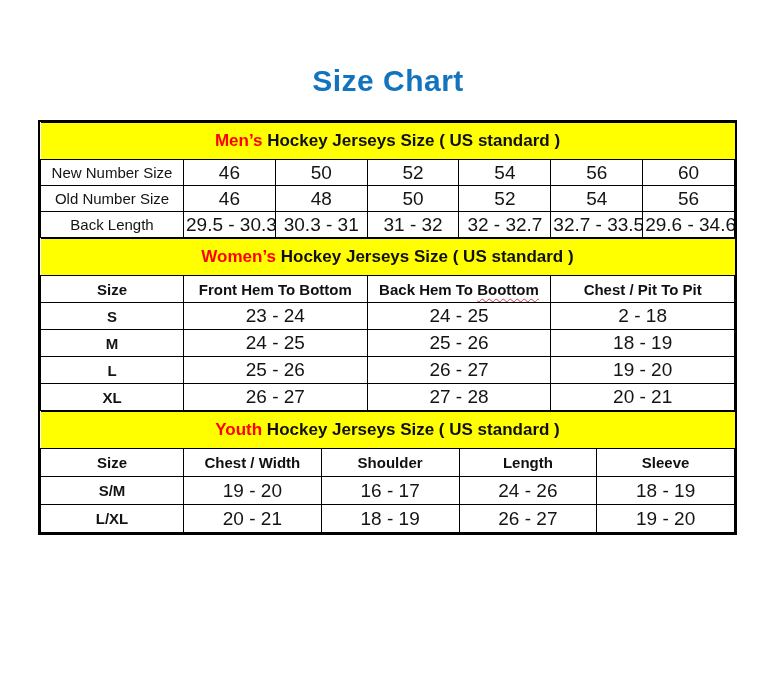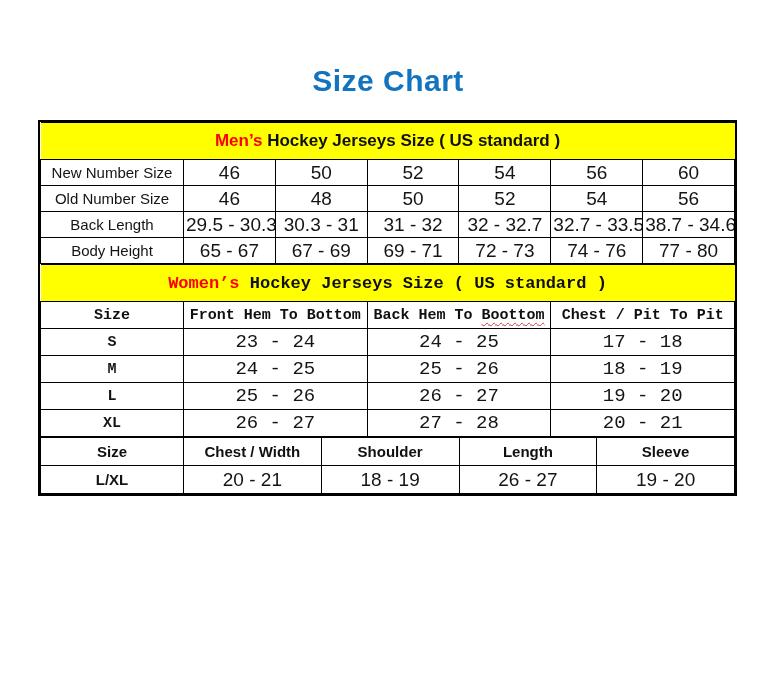--- a/index.html
+++ b/index.html
@@ -34,21 +34,21 @@
     border-left:none; border-right:none;
     color:#101010;
   }
   tr.band .hl { color:#FF0000;text-align:right; }
 
   th { font-weight:bold; font-size:15px; height:25px; color:#101010; }
   td.val { font-weight:normal; font-size:19px; height:25px; }
   td.rlabel { font-weight:normal; font-size:15px; height:25px; }
   td.rlabel-b { font-weight:bold; font-size:15px; height:25px; }
 
-  .t-women td, .t-women th { height:26px;font-family:Liberation Mono, monospace; }
+  .t-women td, .t-women th { height:26px; }
   .t-youth td, .t-youth th { height:27px; }
 
   .sq {
     text-decoration:underline;
     text-decoration-style:wavy;
     text-decoration-color:#C23B3B;
     text-decoration-thickness:1px;
     text-underline-offset:3px;
     margin-top:45px;
   }
@@ -94,30 +94,21 @@
         <td class="val">54</td>
         <td class="val">56</td>
       </tr>
       <tr>
         <td class="rlabel">Back Length</td>
         <td class="val">29.5 - 30.3</td>
         <td class="val">30.3 - 31</td>
         <td class="val">31 - 32</td>
         <td class="val">32 - 32.7</td>
         <td class="val">32.7 - 33.5</td>
-        <td class="val">38.7 - 34.6</td>
-      </tr>
-      <tr>
-        <td class="rlabel">Body Height</td>
-        <td class="val">65 - 67</td>
-        <td class="val">67 - 69</td>
-        <td class="val">69 - 71</td>
-        <td class="val">72 - 73</td>
-        <td class="val">74 - 76</td>
-        <td class="val">77 - 80</td>
+        <td class="val">29.6 - 34.6</td>
       </tr>
     </tbody>
       </table>
 
     <table class="t-women">
       <colgroup>
         <col style="width:143px">
           <col>
           <col>
           <col>
@@ -129,21 +120,21 @@
       <tr>
         <th>Size</th>
         <th>Front Hem To Bottom</th>
         <th><span>Back Hem To</span> <span class="sq">Boottom</span></th>
         <th>Chest / Pit To Pit</th>
       </tr>
       <tr>
         <td class="rlabel-b">S</td>
         <td class="val">23 - 24</td>
         <td class="val">24 - 25</td>
-        <td class="val">17 - 18</td>
+        <td class="val">2 - 18</td>
       </tr>
       <tr>
         <td class="rlabel-b">M</td>
         <td class="val">24 - 25</td>
         <td class="val">25 - 26</td>
         <td class="val">18 - 19</td>
       </tr>
       <tr>
         <td class="rlabel-b">L</td>
         <td class="val">25 - 26</td>
@@ -161,26 +152,36 @@
 
     <table class="t-youth">
       <colgroup>
         <col style="width:143px">
           <col>
           <col>
           <col>
           <col>
       </colgroup>
       <tbody>
+          <tr class="band">
+        <td colspan="5"><span class="hl">Youth</span> <span>Hockey Jerseys Size ( US standard )</span></td>
+      </tr>
       <tr>
         <th>Size</th>
         <th>Chest / Width</th>
         <th>Shoulder</th>
         <th>Length</th>
         <th>Sleeve</th>
+      </tr>
+      <tr>
+        <td class="rlabel-b">S/M</td>
+        <td class="val">19 - 20</td>
+        <td class="val">16 - 17</td>
+        <td class="val">24 - 26</td>
+        <td class="val">18 - 19</td>
       </tr>
       <tr>
         <td class="rlabel-b">L/XL</td>
         <td class="val">20 - 21</td>
         <td class="val">18 - 19</td>
         <td class="val">26 - 27</td>
         <td class="val">19 - 20</td>
       </tr>
     </tbody>
       </table>

